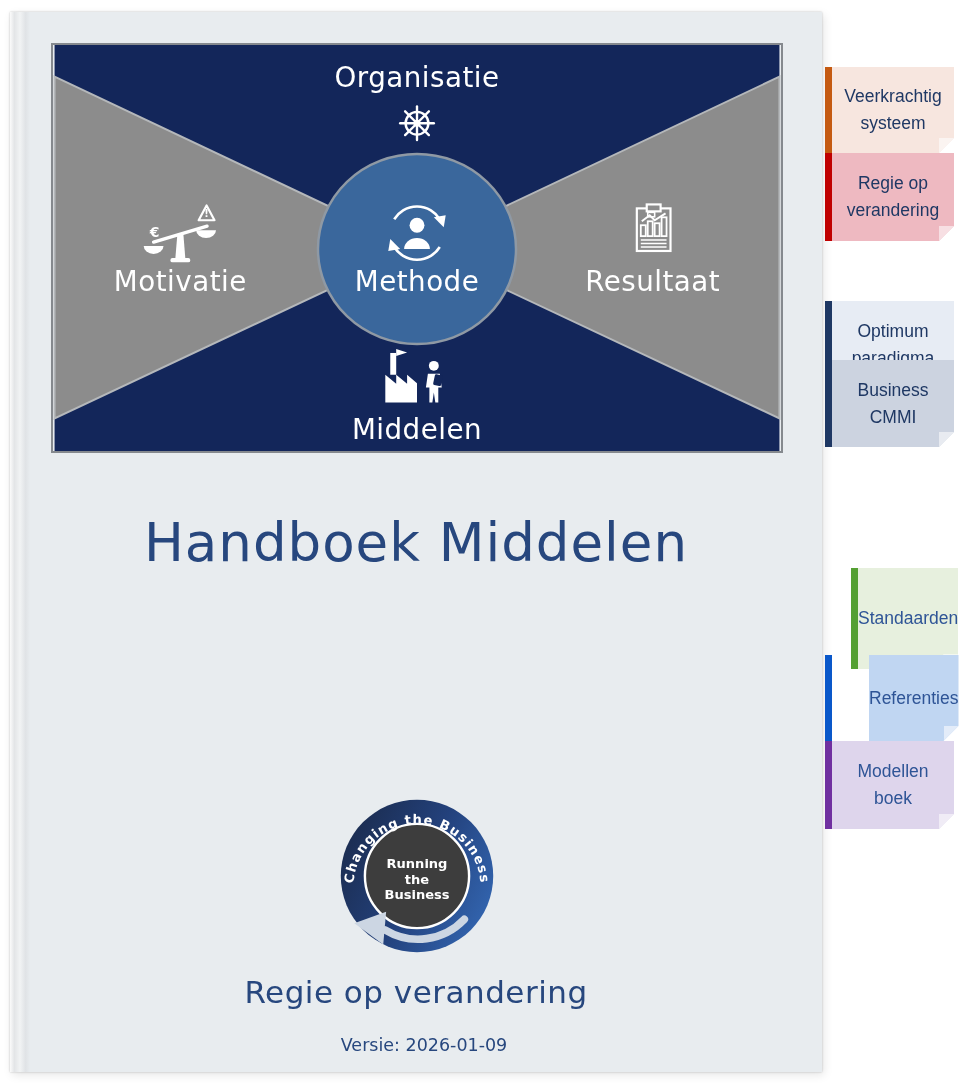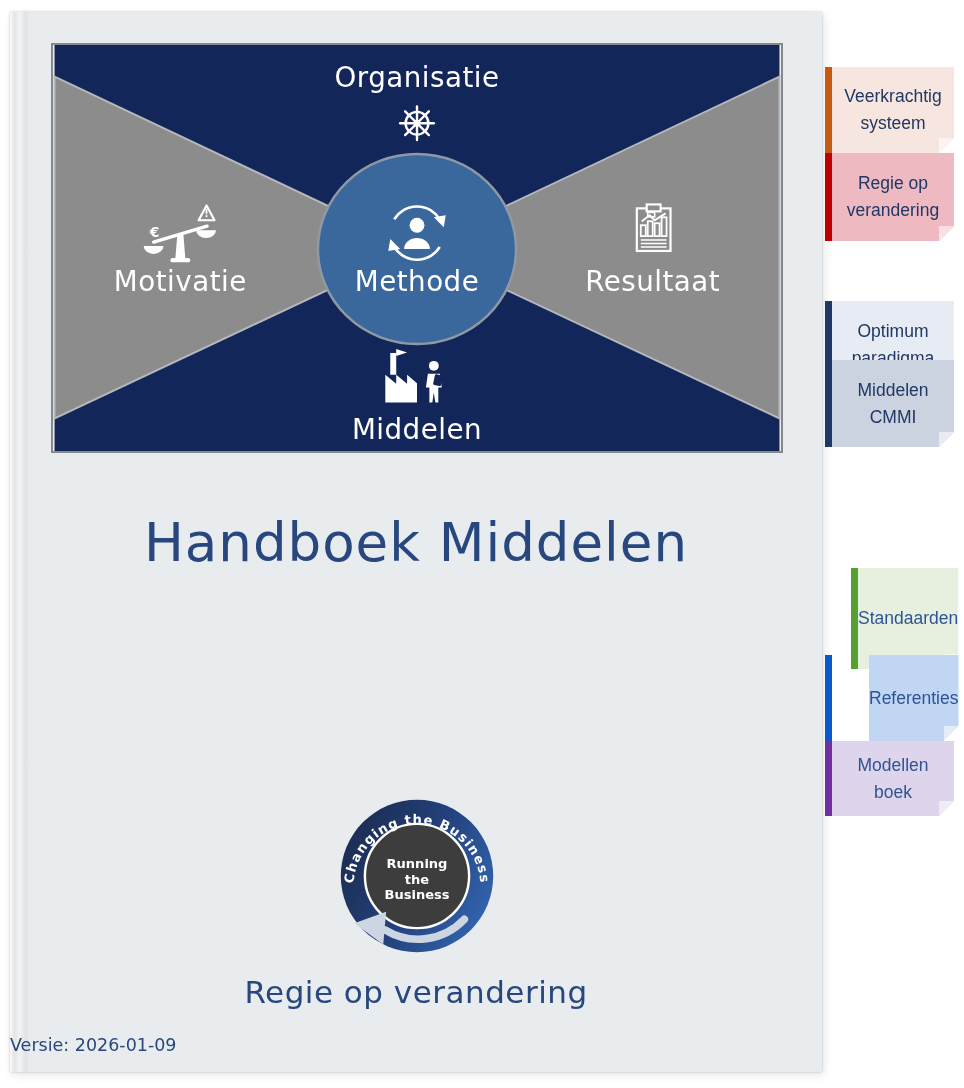--- a/index.html
+++ b/index.html
@@ -33,21 +33,21 @@
     position:absolute; left:0; width:100%; top:500px; text-align:center;
     font:53px "DejaVu Sans", sans-serif; color:var(--cover-text,#27477e);
     letter-spacing:1px; font-weight:normal;
   }
   .subtitle {
     position:absolute; left:0; width:100%; top:962px; text-align:center;
     font:31px "DejaVu Sans", sans-serif; color:var(--cover-text,#27477e);
     letter-spacing:.5px;
   }
   .version {
-    position:absolute; left:0; width:100%; top:1023px; 
+    position:absolute; left:8px; width:100%; top:1023px; text-align:center;
     font:17.5px "DejaVu Sans", sans-serif; color:var(--cover-text,#27477e);
   }
   
   .logo { position:absolute; left:325px; top:782px; display:block; }
   .logo-ring-text { font:600 13.5px "DejaVu Sans", sans-serif; fill:#ffffff; letter-spacing:1.2px; }
   .logo-inner-text { font:600 13.5px "DejaVu Sans", sans-serif; fill:#ffffff; text-anchor:middle; }
   .logo-inner-circle { stroke:#ffffff; stroke-width:2.5; }
   .logo-arrow { stroke:#ccd6e3; stroke-width:8; fill:none; stroke-linecap:round; }
   .logo-arrow-head { fill:#ccd6e3; }
   
@@ -186,35 +186,35 @@
   </div>
   <div class="tab" style="top: 273px; height: 87px; margin-top: 28px; --tab-bg: #e7ecf4; --tab-accent: #1f3864; --tab-fg: #1f3864;">
     <div class="tab-accent"></div>
     <div class="tab-body">
         <span class="tab-label">Optimum paradigma</span>
       </div>
   </div>
   <div class="tab" style="top: 360px; height: 87px; --tab-bg: #ccd3e0; --tab-accent: #1f3864; --tab-fg: #1f3864;">
     <div class="tab-accent"></div>
     <div class="tab-body">
-        <span class="tab-label">Middelen CMMI</span>
+        <span class="tab-label">Business CMMI</span>
       </div>
   </div>
   <div class="tab" style="top: 568px; height: 101px; padding-left: 26px; --tab-bg: #e7f0de; --tab-accent: #54a033; --tab-fg: #2e5496;">
     <div class="tab-accent"></div>
     <div class="tab-body">
         <span class="tab-label">Standaarden</span>
       </div>
   </div>
   <div class="tab" style="top: 655px; height: 86px; gap: 37px; --tab-bg: #c0d6f2; --tab-accent: #0a58ca; --tab-fg: #2e5496;">
     <div class="tab-accent"></div>
     <div class="tab-body">
         <span class="tab-label">Referenties</span>
       </div>
   </div>
-  <div class="tab" style="top: 741px; height: 75px; border-radius: 29px; --tab-bg: #ded5ec; --tab-accent: #7030a0; --tab-fg: #2e5496;">
+  <div class="tab" style="top: 741px; height: 88px; border-radius: 29px; --tab-bg: #ded5ec; --tab-accent: #7030a0; --tab-fg: #2e5496;">
     <div class="tab-accent"></div>
     <div class="tab-body">
         <span class="tab-label">Modellen boek</span>
       </div>
   </div>
 
 </div>
 
 </body></html>

